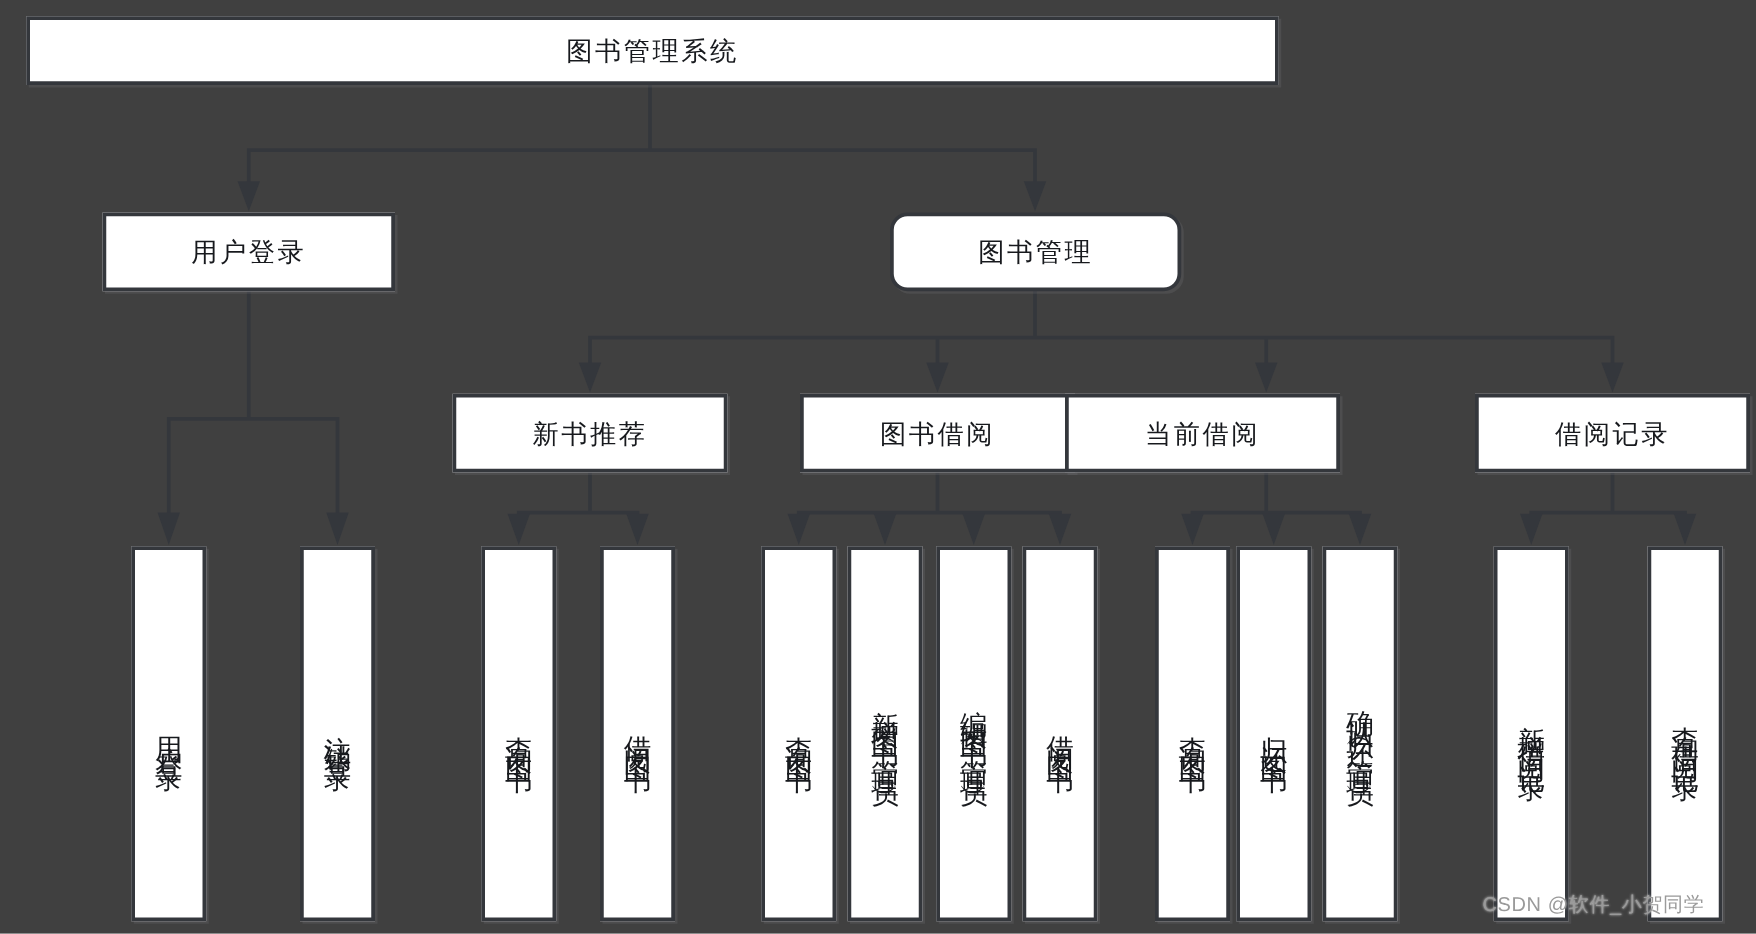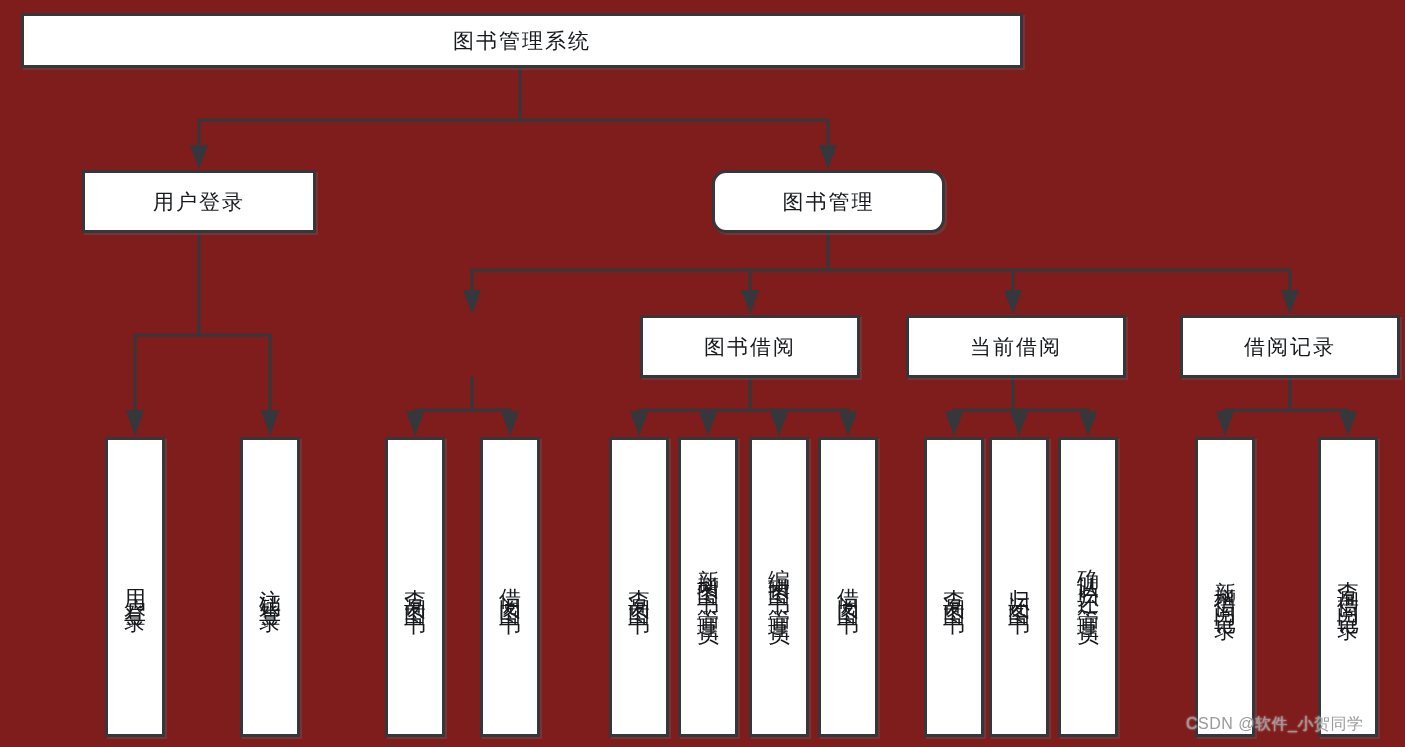--- a/index.html
+++ b/index.html
@@ -1,19 +1,19 @@
 <!DOCTYPE html>
 <html><head>
 <meta charset="utf-8">
 <style>
   html,body{margin:0;padding:0;background:#ffffff;}
   .canvas{
     position:relative;
     width:1405px;height:747px;
-    background:#7f1d1d;
+    background:#404040;
     font-family:"Liberation Sans","DejaVu Sans",sans-serif;
     overflow:hidden;
   }
   .connectors{position:absolute;left:0;top:0;z-index:0;}
   .node{
     position:absolute;
     box-sizing:border-box;
     border:3px solid #34373c;
     background:#ffffff;
     display:flex;
@@ -30,21 +30,21 @@
     font-size:22px;
     letter-spacing:8px;
     line-height:1.1;
   }
   
   .n-root {left:21px;  top:13px;  width:1002px;height:55px;}
   .n-login{left:82px;  top:170px; width:234px; height:63px;}
   .n-mgmt {left:712px; top:170px; width:233px; height:63px;border-radius:14px;}
   .n-l3a{left:362px; top:315px;width:220px;height:63px;}
   .n-l3b{left:640px; top:315px;width:220px;height:63px;}
-  .n-l3c{left:906px; top:315px;width:220px;height:63px;}
+  .n-l3c{left:852px; top:315px;width:220px;height:63px;}
   .n-l3d{left:1180px;top:315px;width:220px;height:63px;}
   .leaf{top:437px;width:60px;height:300px;}
   .lf1{left:105px;} .lf2{left:240px;}
   .lf3{left:385px;} .lf4{left:480px;}
   .lf5{left:609px;} .lf6{left:678px;} .lf7{left:749px;} .lf8{left:818px;}
   .lf9{left:924px;} .lf10{left:989px;} .lf11{left:1058px;}
   .lf12{left:1195px;} .lf13{left:1318px;}
   .watermark{
     position:absolute;
     left:1186px;top:714px;
@@ -98,20 +98,21 @@
       <polygon points="1216,411 1234,411 1225,436"></polygon>
       <polygon points="1339,411 1357,411 1348,436"></polygon>
     </g>
   </svg>
 
   <div class="node n-root h-label">图书管理系统</div>
 
   <div class="node n-login h-label">用户登录</div>
   <div class="node n-mgmt h-label">图书管理</div>
 
+  <div class="node n-l3a h-label">新书推荐</div>
   <div class="node n-l3b h-label">图书借阅</div>
   <div class="node n-l3c h-label">当前借阅</div>
   <div class="node n-l3d h-label">借阅记录</div>
 
   <div class="node leaf lf1 v-label">用户登录</div>
   <div class="node leaf lf2 v-label">注销登录</div>
 
   <div class="node leaf lf3 v-label">查询图书</div>
   <div class="node leaf lf4 v-label">借阅图书</div>
 

